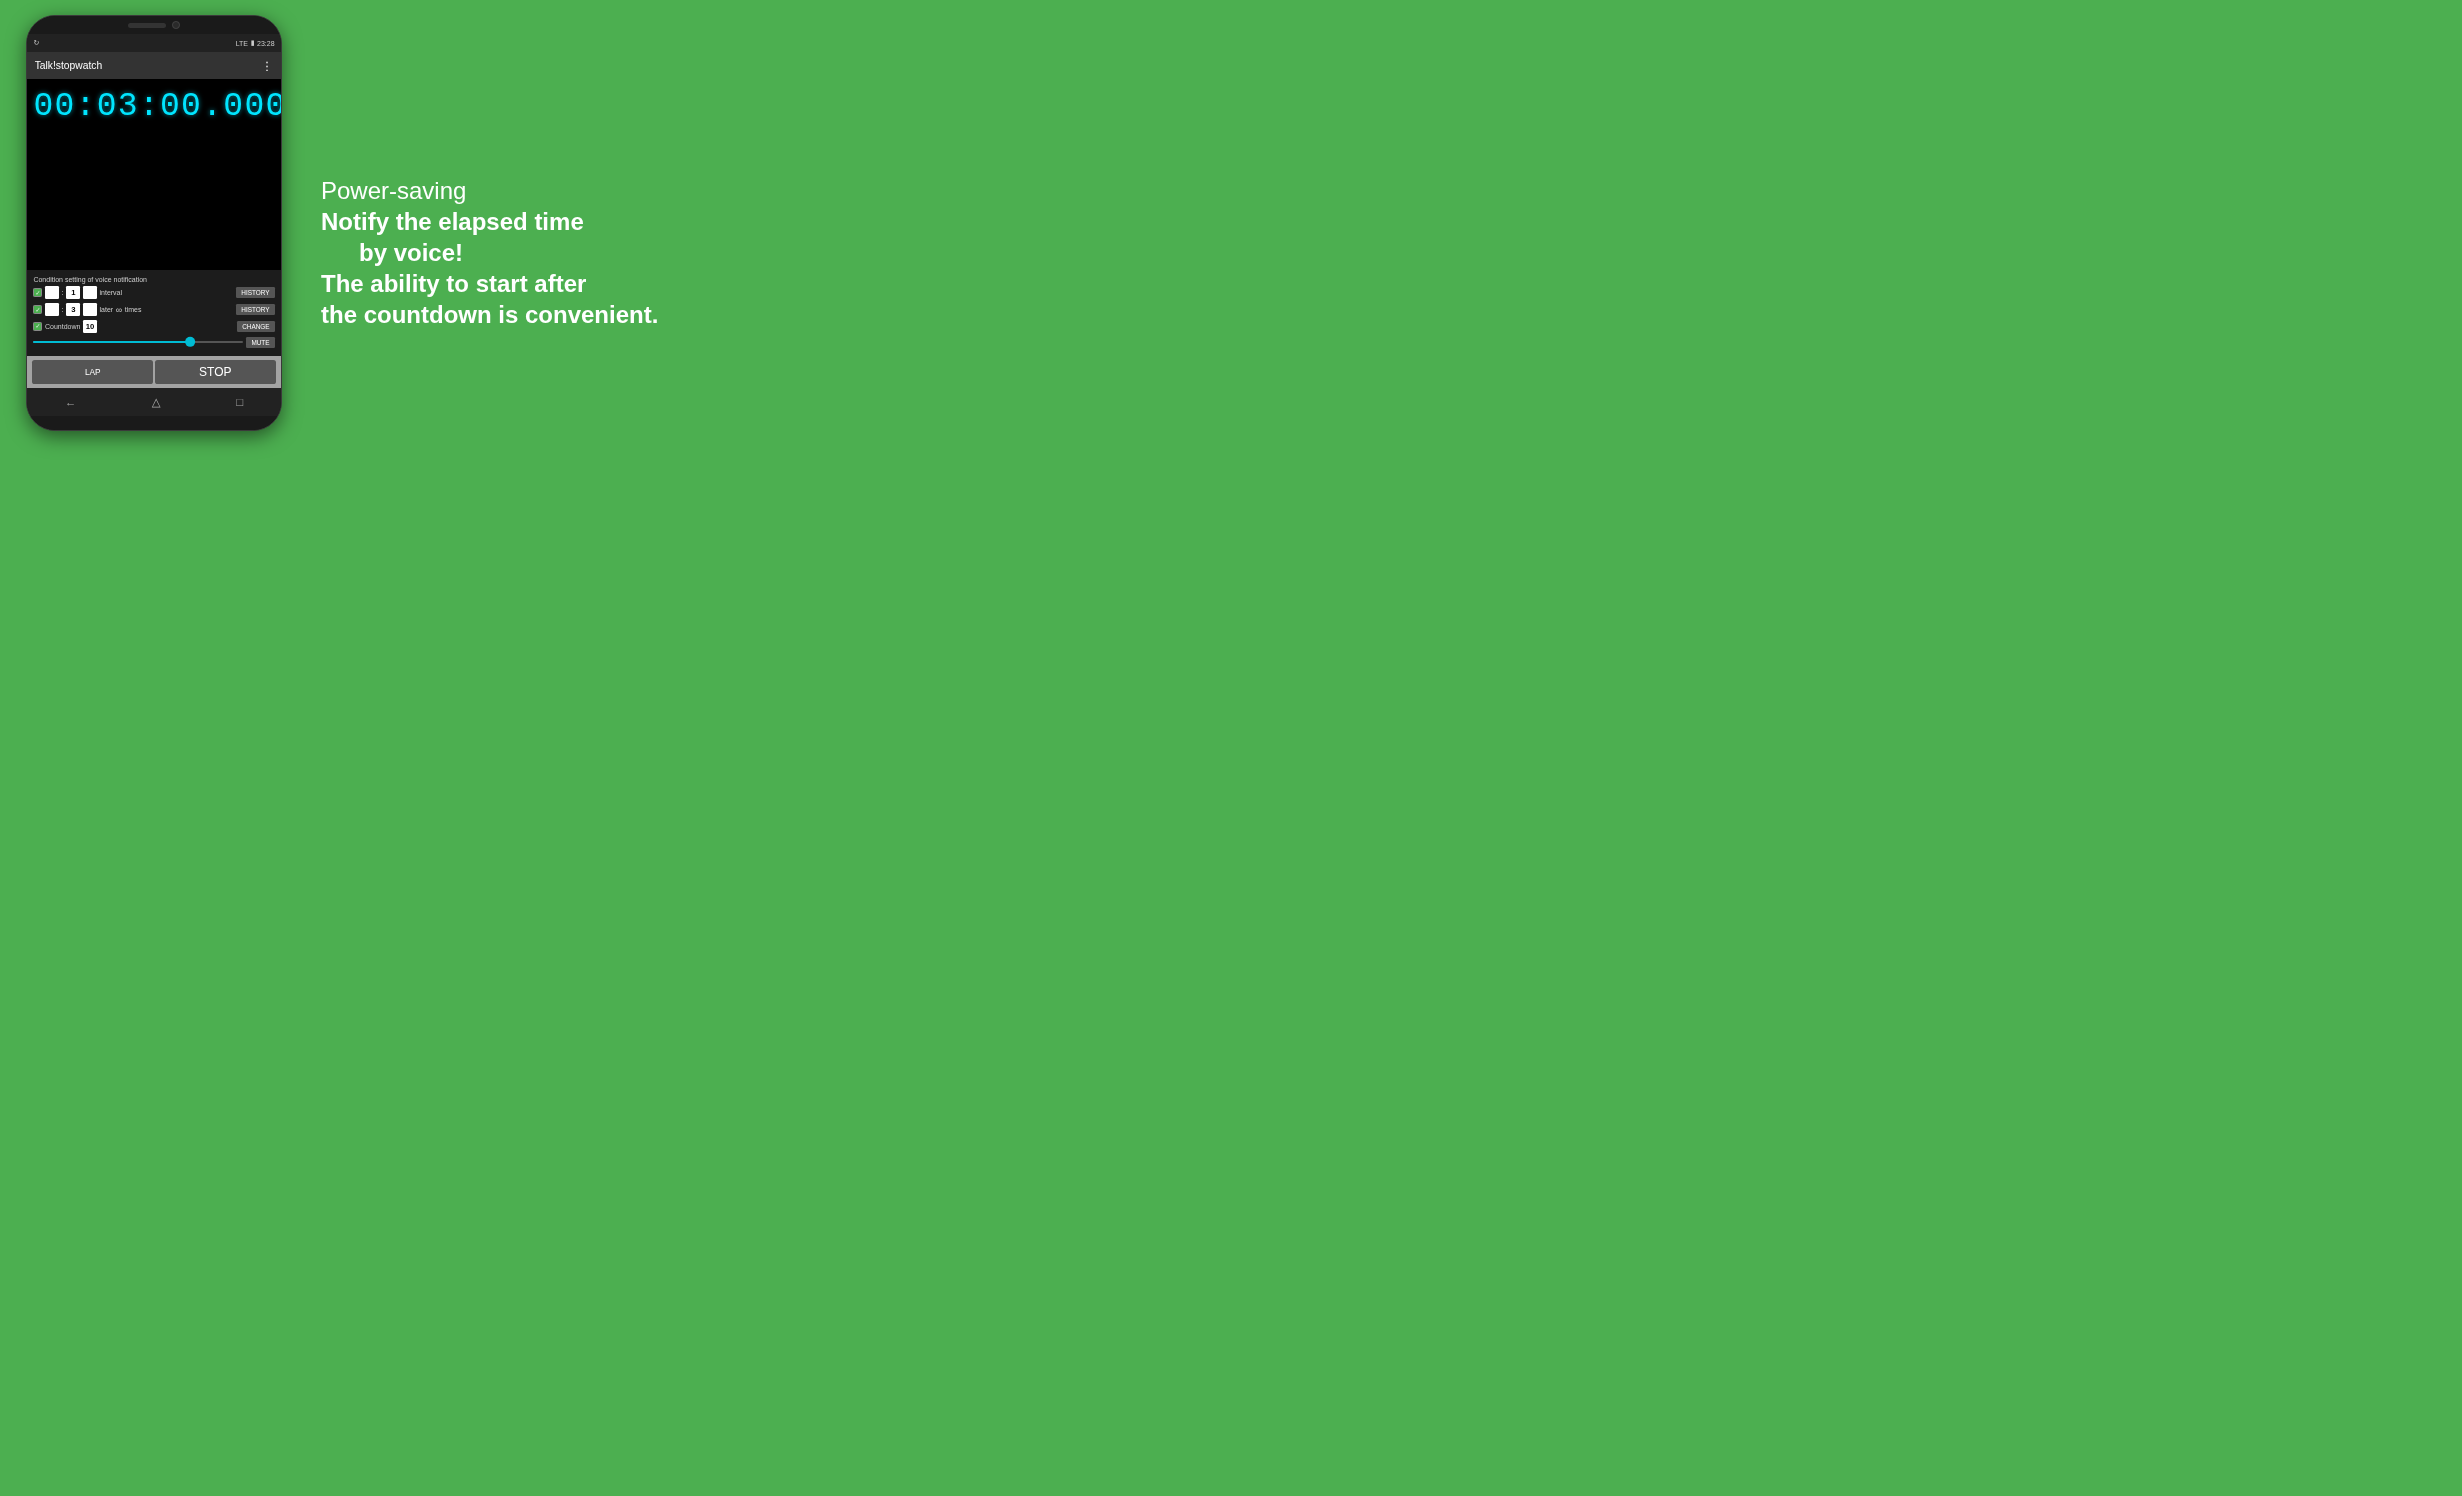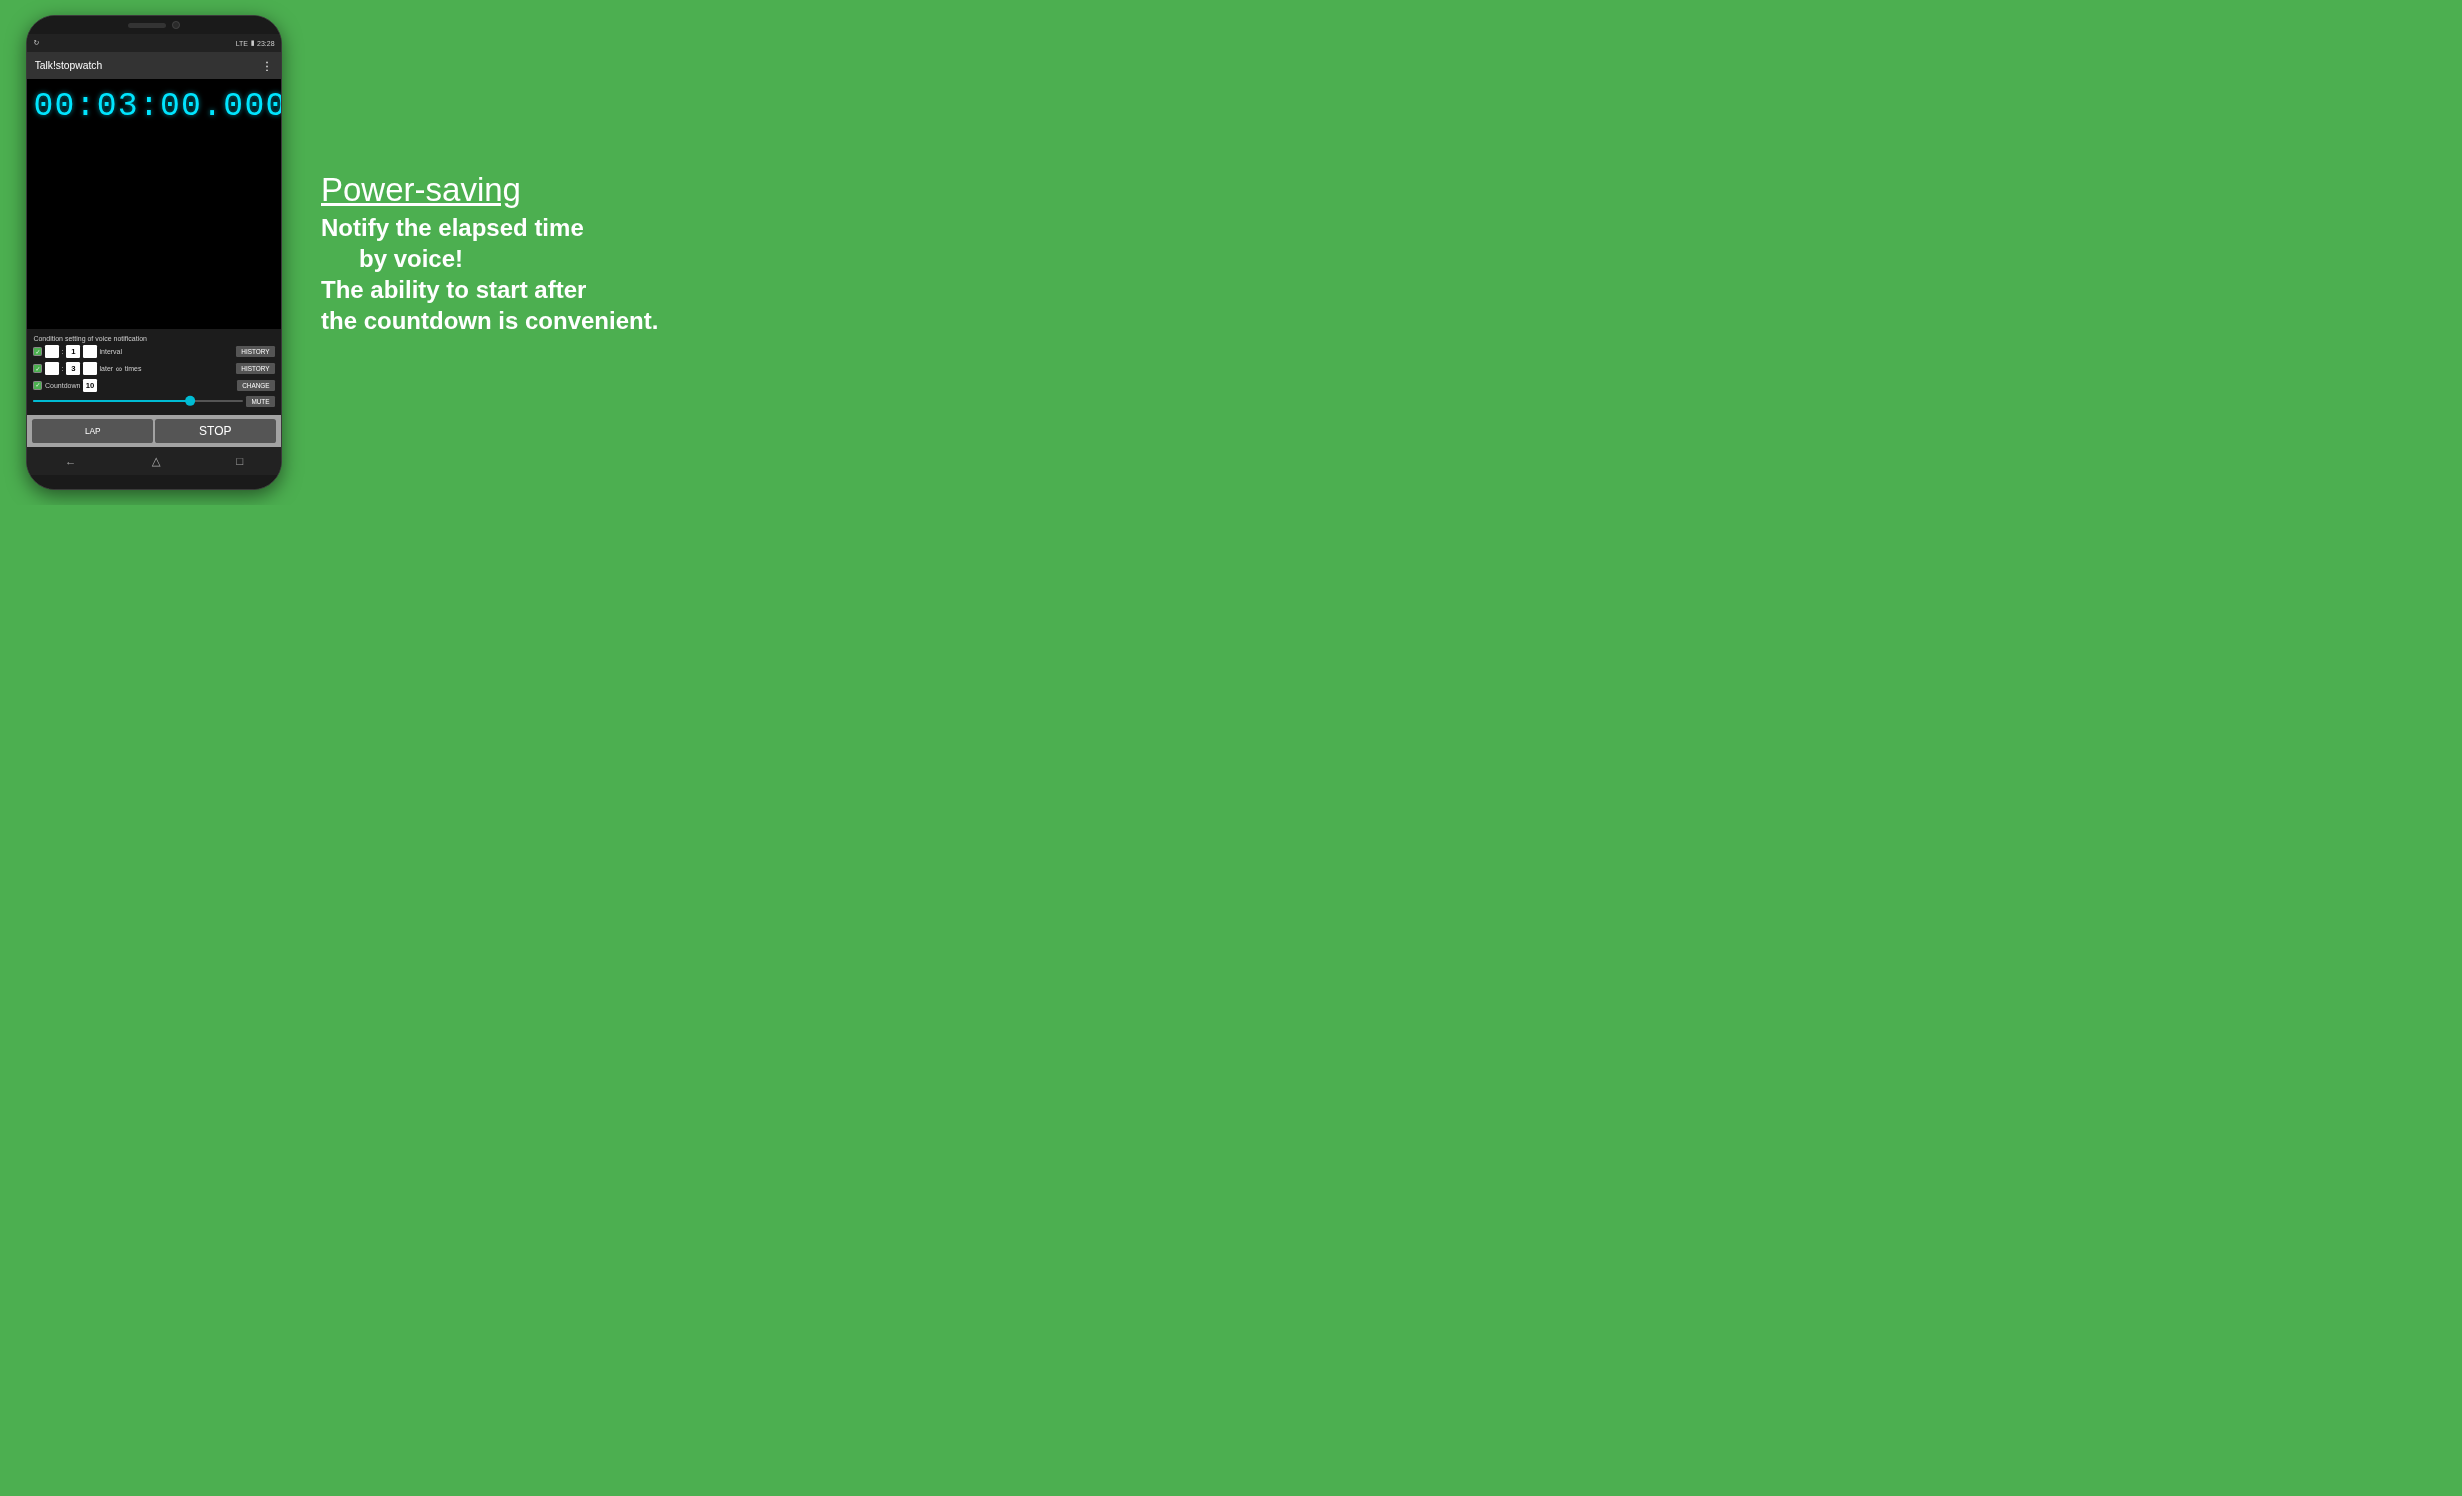--- a/index.html
+++ b/index.html
@@ -18,21 +18,21 @@
       flex-shrink: 0;
       width: 269px;
       height: 481px;
       margin-left: 26px;
       margin-top: 6.4px;
       position: relative;
     }
 
     .phone-outer {
       width: 256px;
-      height: 475px;
+      height: 416px;
       background: #1a1a1a;
       border-radius: 29px;
       border: 1.9px solid #3a3a3a;
       position: relative;
       display: flex;
       flex-direction: column;
       overflow: hidden;
       box-shadow: 0 5.1px 19px rgba(0,0,0,0.5);
     }
 
@@ -328,22 +328,21 @@
       justify-content: space-around;
     }
 
     .promo-text {
       color: white;
       font-weight: 300;
       line-height: 1.3;
     }
 
     .promo-text.large {
-      font-size: 33px;
-      text-decoration: underline;
+      font-size: 24px;
     }
 
     .promo-text.medium {
       font-size: 24px;
       font-weight: bold;
     }
 
     .indent {
       margin-left: 38px;
     }

